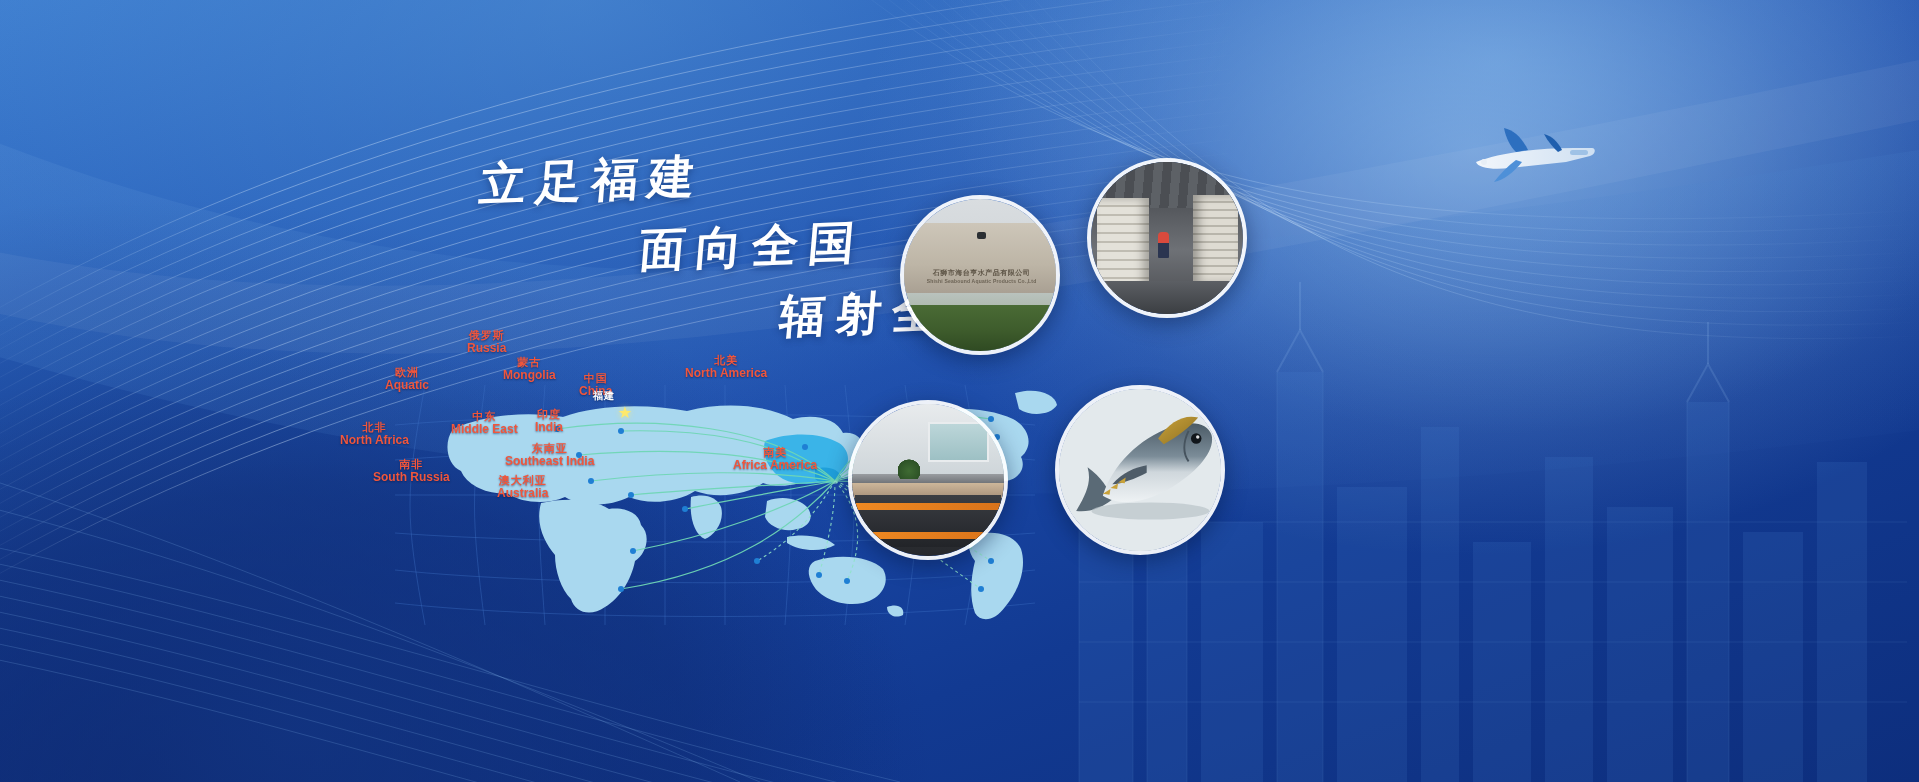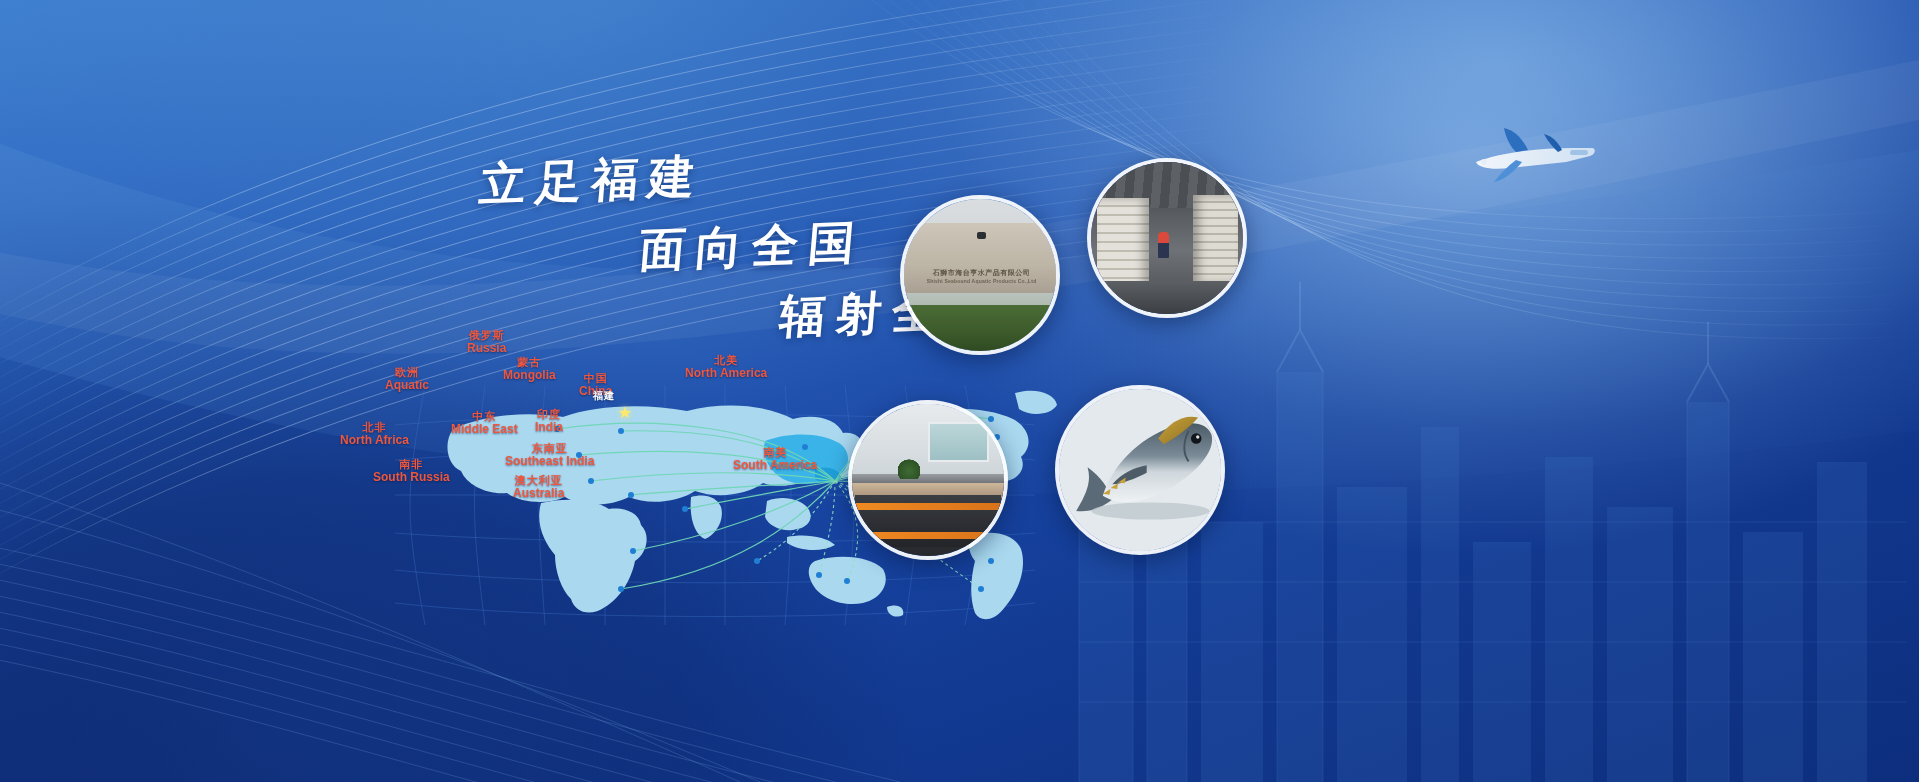--- a/index.html
+++ b/index.html
@@ -457,31 +457,31 @@
       <span class="en">China</span>
     </div>
     <div class="mlabel" style="left:-22px; top:74px;">
       <span class="cn">南非</span>
       <span class="en">South Russia</span>
     </div>
     <div class="mlabel" style="left:110px; top:58px;">
       <span class="cn">东南亚</span>
       <span class="en">Southeast India</span>
     </div>
-    <div class="mlabel" style="left:118px; top:90px;">
+    <div class="mlabel" style="left:102px; top:90px;">
       <span class="cn">澳大利亚</span>
       <span class="en">Australia</span>
     </div>
     <div class="mlabel" style="left:290px; top:-30px;">
       <span class="cn">北美</span>
       <span class="en">North America</span>
     </div>
     <div class="mlabel" style="left:338px; top:62px;">
       <span class="cn">南美</span>
-      <span class="en">South America</span>
+      <span class="en">Africa America</span>
     </div>
 
     <div class="mlabel white small" style="left:198px; top:6px;">
       <span class="cn">福建</span>
     </div>
     <div class="star" style="left:222px; top:20px;">★</div>
   </div>
 
   <div class="photo" id="photo-facade">
     <div class="inner">

